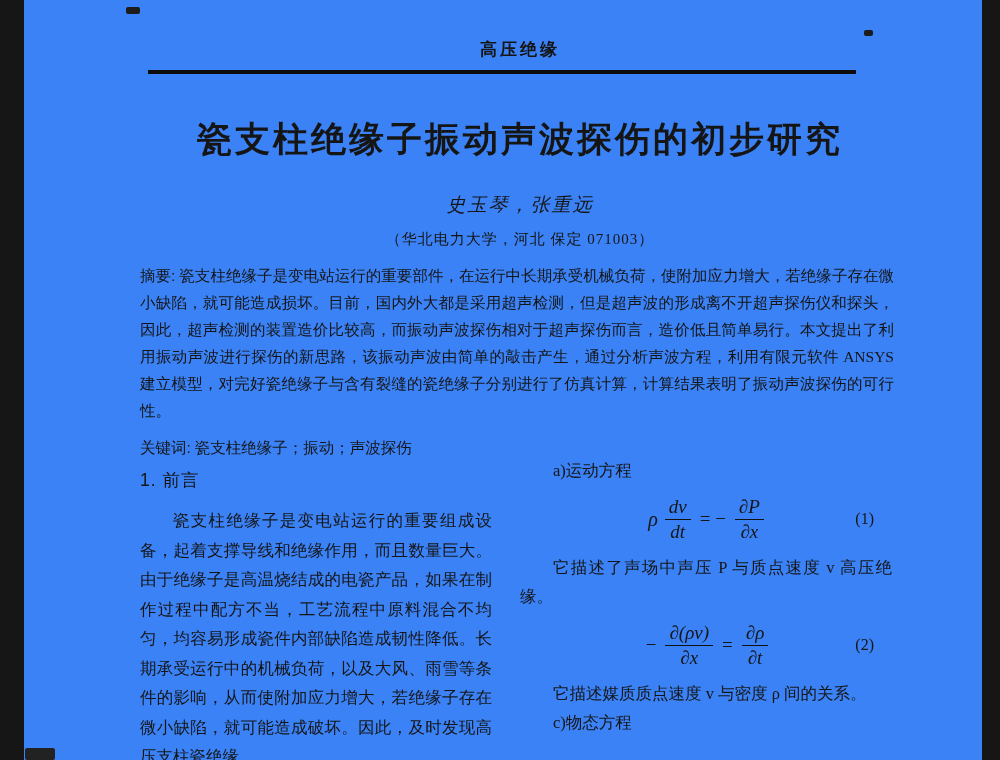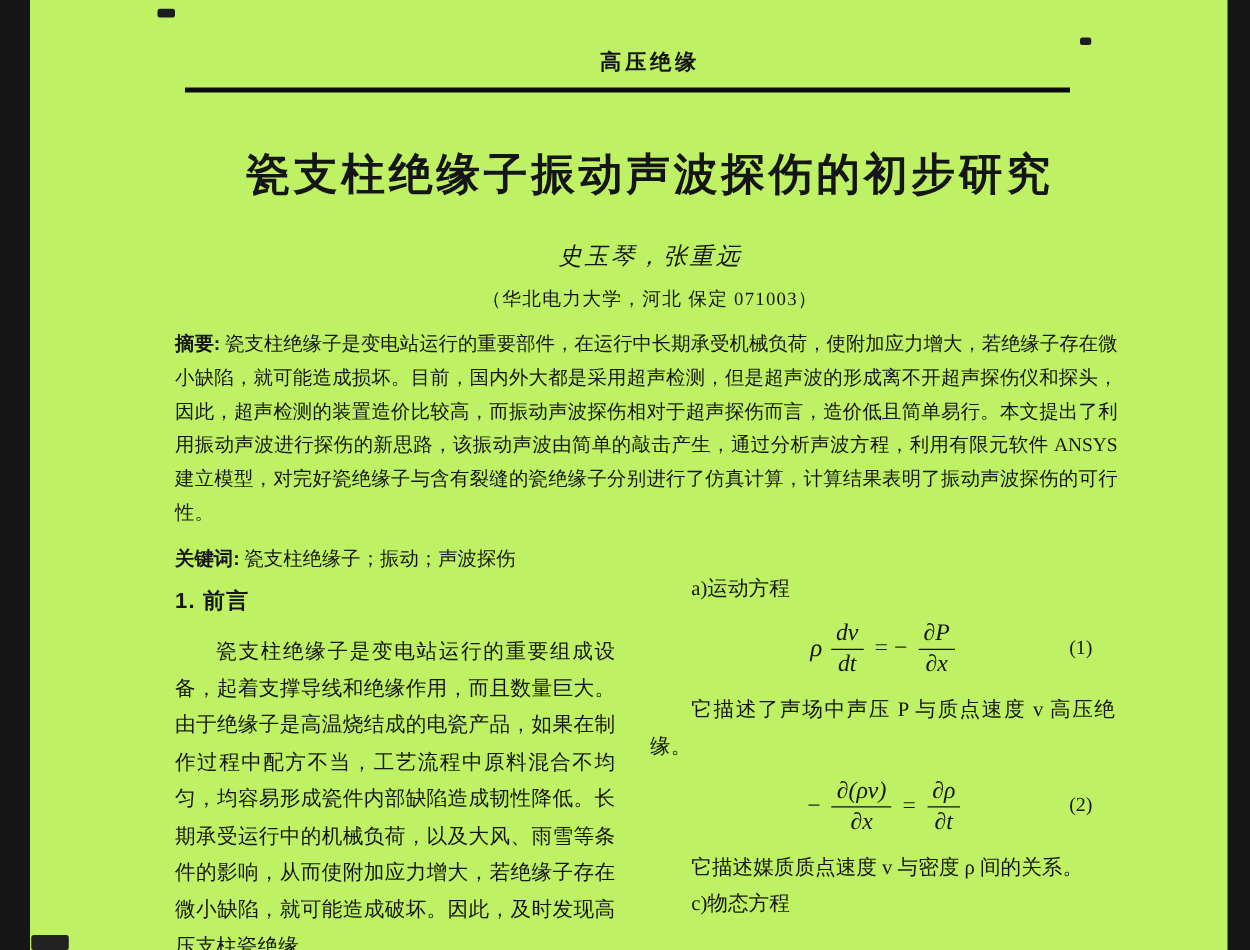--- a/index.html
+++ b/index.html
@@ -1,20 +1,20 @@
 <!DOCTYPE html>
 <html><head>
 <meta charset="utf-8">
 <style>
   html,body{margin:0;padding:0;background:#2a2a2a;}
   .scan{
     position:relative;
     width:1000px;height:760px;
     margin:0 auto;
-    background:#bef264;
+    background:#3b82f6;
     overflow:hidden;
     color:#151515;
     font-family:"Liberation Serif","DejaVu Serif",serif;
   }
   .edge{position:absolute;top:0;bottom:0;background:#161616;}
   .edge.left{left:0;width:24px;}
   .edge.right{right:0;width:18px;}
   .speck{position:absolute;background:#1c1c1c;border-radius:2px;}
   .speck.s1{left:126px;top:7px;width:14px;height:7px;}
   .speck.s2{left:864px;top:30px;width:9px;height:6px;}
@@ -39,31 +39,31 @@
   }
   .affiliation{
     position:absolute;left:140px;width:760px;top:230px;
     text-align:center;font-size:15px;letter-spacing:1px;
   }
   .abstract{
     position:absolute;left:140px;width:754px;top:262px;margin:0;
     font-size:15.5px;line-height:27px;text-align:justify;
   }
   .abstract .label, .keywords .label{
-    font-family:"Liberation Sans","DejaVu Sans",sans-serif;font-weight:bold;
+    font-family:"Liberation Sans","DejaVu Sans",sans-serif;font-weight:normal;
   }
   .keywords{
     position:absolute;left:140px;width:754px;top:434px;margin:0;
     font-size:15.5px;line-height:27px;
   }
   .col-left{
     position:absolute;left:140px;width:352px;top:468px;
   }
   .section-heading{
-    margin:0 0 14px 0;font-size:17.5px;font-weight:bold;
+    margin:0 0 14px 0;font-size:17.5px;font-weight:normal;
     font-family:"Liberation Sans","DejaVu Sans",sans-serif;letter-spacing:1px;
   }
   .col-left p{
     margin:0;font-size:16.5px;line-height:29.5px;text-align:justify;text-indent:2em;
   }
   .col-right{
     position:absolute;left:520px;width:372px;top:456px;
   }
   .eq-item{
     font-size:16.5px;line-height:29px;text-indent:2em;

